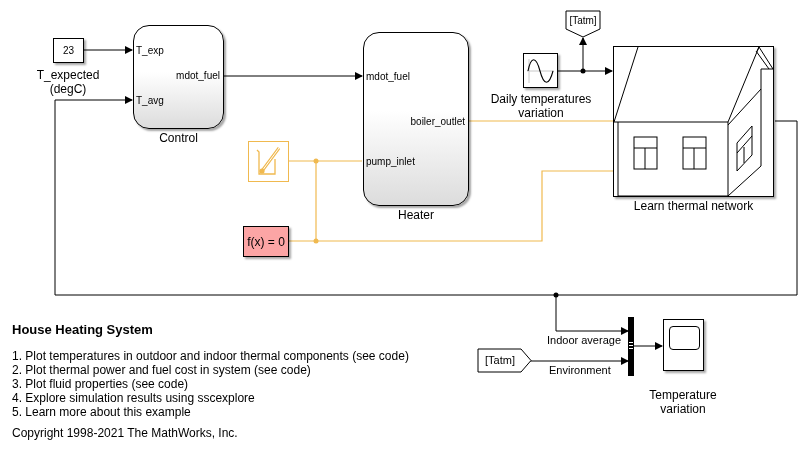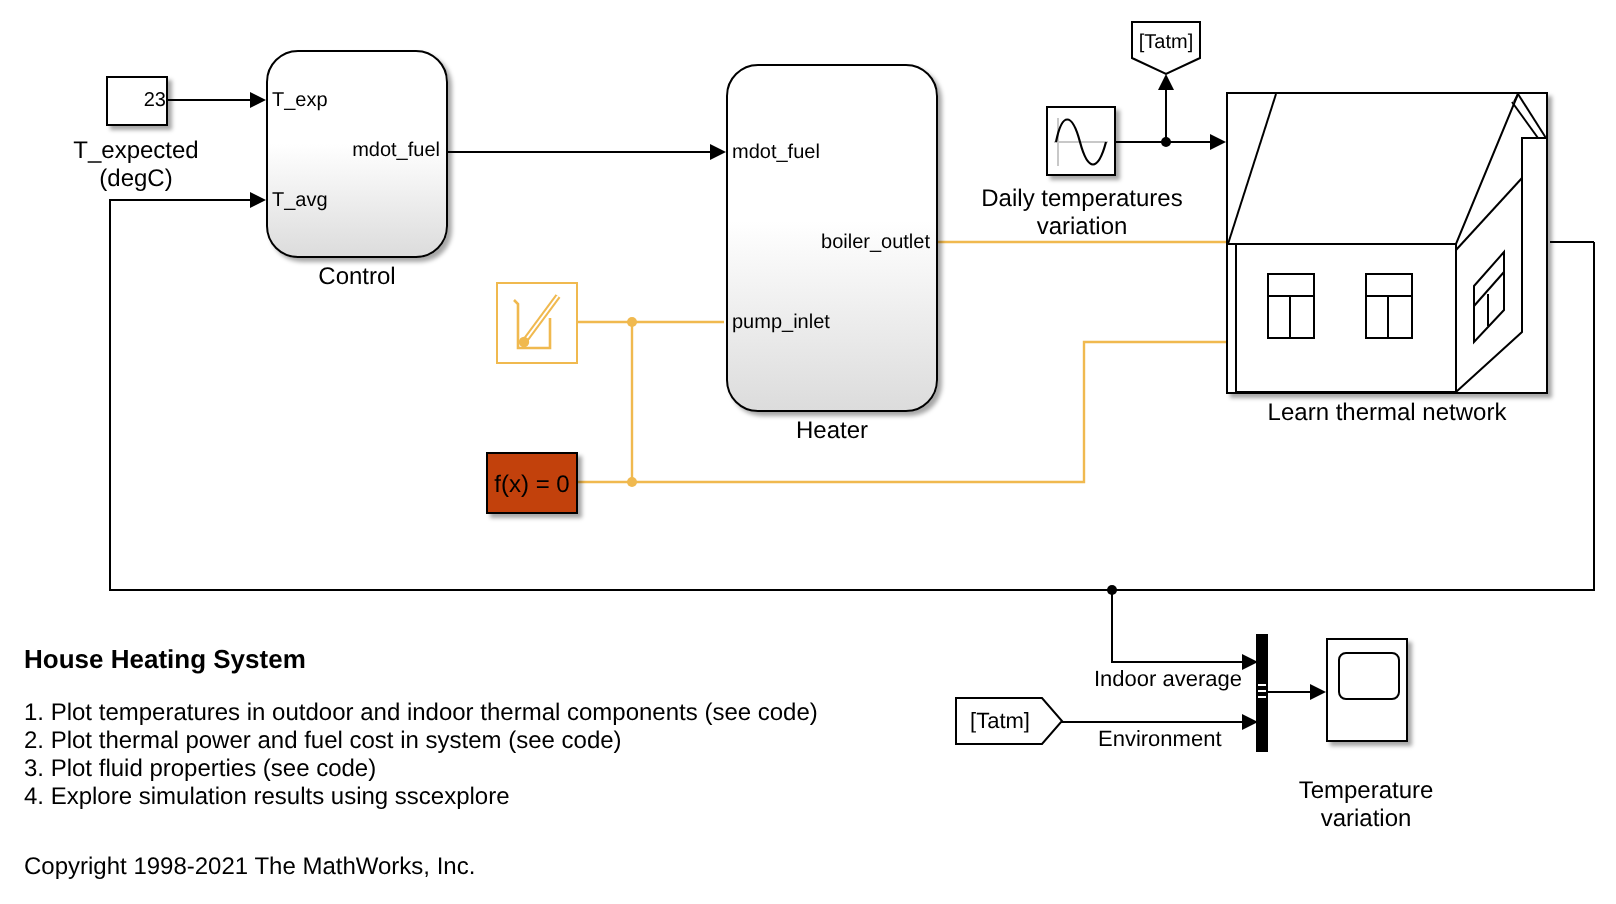--- a/index.html
+++ b/index.html
@@ -43,21 +43,21 @@
   <g stroke="#f0b94f" stroke-width="1.2" fill="none">
     <path d="M469,121 H613"></path>
     <path d="M613,171 H542 V241 H289"></path>
     <path d="M289,161 H362"></path>
     <path d="M316,161 V241"></path>
   </g>
   <circle cx="316" cy="161" r="2.5" fill="#f0b94f"></circle>
   <circle cx="316" cy="241" r="2.5" fill="#f0b94f"></circle>
 </svg>
 
-<div class="block" style="left:53px;top:38px;width:31px;height:25px;background:#fff;display:flex;align-items:center;justify-content:flex-end;">
+<div class="block" style="left:53px;top:38px;width:31px;height:25px;background:#fff;display:flex;align-items:center;justify-content:center;">
   <span style="font-size:10px;">23</span>
 </div>
 <div class="lbl" style="left:20px;top:68px;width:96px;">
   <div>T_expected</div>
   <div>(degC)</div>
 </div>
 
 <div class="block subsys" style="left:133px;top:25px;width:91px;height:104px;">
   <span class="port" style="left:2px;top:19px;">T_exp</span>
   <span class="port" style="left:2px;top:69px;">T_avg</span>
@@ -74,21 +74,21 @@
 
 <div class="block" style="left:248px;top:141px;width:41px;height:41px;border:1.5px solid #f0b94f;box-shadow:none;background:#fff;">
   <svg width="38" height="38">
     <path d="M8,8 L10,10 V32 H26 V17" stroke="#f0b94f" stroke-width="1.3" fill="none"></path>
     <line x1="13" y1="29" x2="30" y2="6" stroke="#f0b94f" stroke-width="3"></line>
     <line x1="13" y1="29" x2="30" y2="6" stroke="#fff" stroke-width="1"></line>
     <circle cx="13" cy="29" r="2.6" fill="#f0b94f"></circle>
   </svg>
 </div>
 
-<div class="block" style="left:243px;top:226px;width:46px;height:31px;background:#c2410c;display:flex;align-items:center;justify-content:center;">
+<div class="block" style="left:243px;top:226px;width:46px;height:31px;background:#fca5a5;display:flex;align-items:center;justify-content:center;">
   <span style="font-size:12px;">f(x) = 0</span>
 </div>
 
 <div class="block" style="left:523px;top:53px;width:35px;height:35px;background:#fff;">
   <svg width="33" height="33">
     <line x1="3" y1="17" x2="30" y2="17" stroke="#c8c8c8" stroke-width="1"></line>
     <line x1="5" y1="5" x2="5" y2="29" stroke="#c8c8c8" stroke-width="1"></line>
     <path d="M4,17 C7,2 12,2 16,17 S25,32 29,17" stroke="#000" stroke-width="1.1" fill="none"></path>
   </svg>
 </div>
@@ -152,14 +152,15 @@
   <div>Temperature</div>
   <div>variation</div>
 </div>
 
 <div class="note-title">House Heating System</div>
 <ul class="note-list">
   <li>1. Plot temperatures in outdoor and indoor thermal components (see code)</li>
   <li>2. Plot thermal power and fuel cost in system (see code)</li>
   <li>3. Plot fluid properties (see code)</li>
   <li>4. Explore simulation results using sscexplore</li>
+  <li>5. Learn more about this example</li>
 </ul>
 <div class="copyright">Copyright 1998-2021 The MathWorks, Inc.</div>
 
 </body></html>

